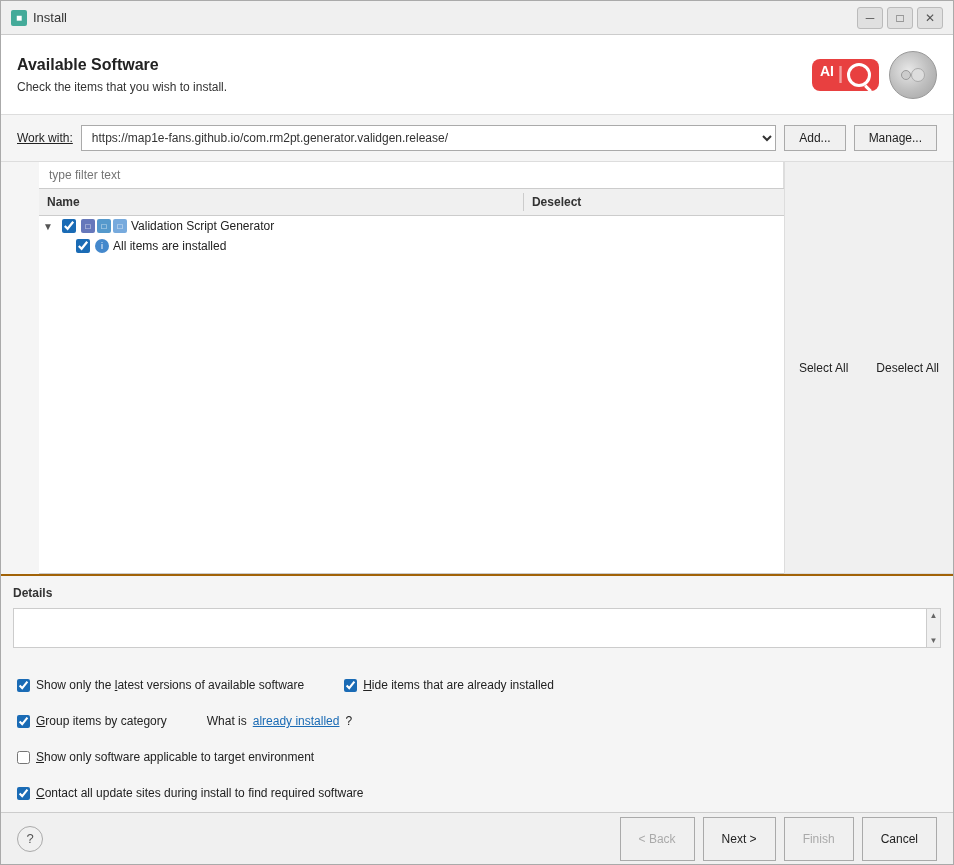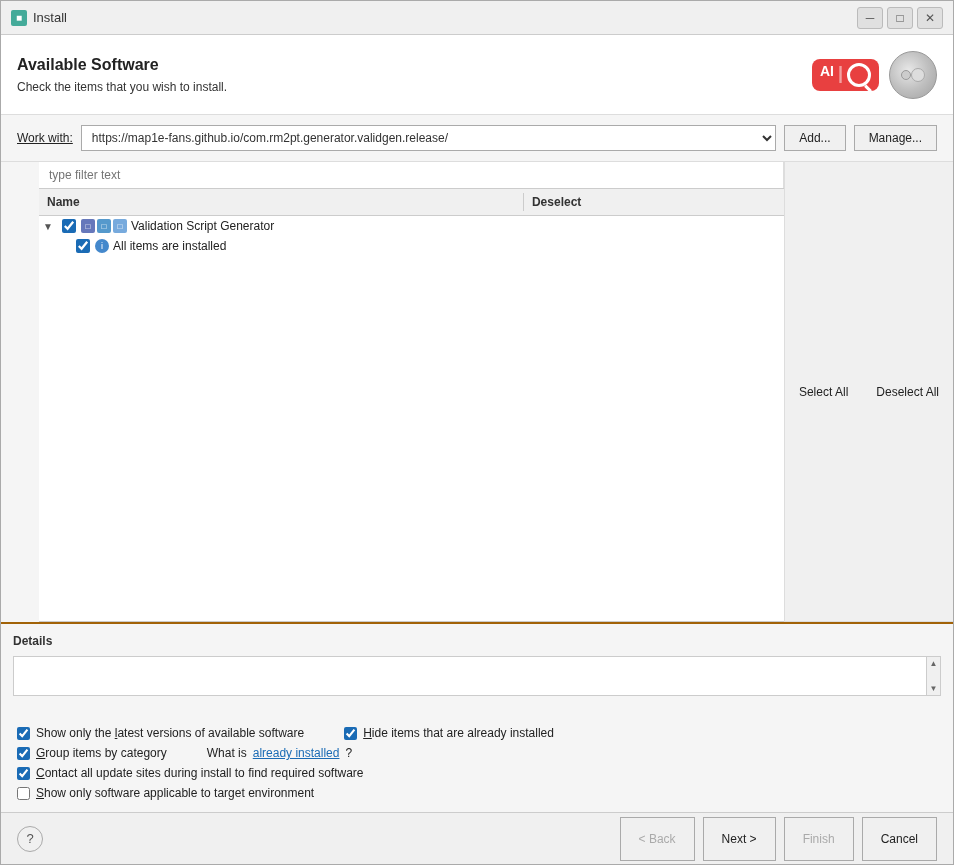--- a/index.html
+++ b/index.html
@@ -336,21 +336,21 @@
       color: #666;
       cursor: pointer;
       padding: 2px 0;
     }
 
     .options-section {
       padding: 12px 16px;
       background: #f5f5f5;
       display: flex;
       flex-direction: column;
-      gap: 6px;
+      gap: 22px;
     }
     .options-row {
       display: flex;
       gap: 40px;
     }
     .option-item {
       display: flex;
       align-items: center;
       gap: 6px;
       font-size: 12px;
@@ -522,28 +522,28 @@
           <span class="option-label"><span class="underline-char">G</span>roup items by category</span>
         </label>
         <div class="option-item">
           <span>What is </span>
           <span class="link-text">already installed</span>
           <span>?</span>
         </div>
       </div>
       <div class="options-row">
         <label class="option-item">
+          <input type="checkbox" style="">
+          <span class="option-label"><span class="underline-char">S</span>how only software applicable to target environment</span>
+        </label>
+      </div>
+      <div class="options-row">
+        <label class="option-item">
           <input type="checkbox" checked="" style="">
           <span class="option-label"><span class="underline-char">C</span>ontact all update sites during install to find required software</span>
-        </label>
-      </div>
-      <div class="options-row">
-        <label class="option-item">
-          <input type="checkbox" style="">
-          <span class="option-label"><span class="underline-char">S</span>how only software applicable to target environment</span>
         </label>
       </div>
     </div>
   </div>
 
   <div class="bottom-bar">
     <div class="bottom-left">
       <button class="help-btn">?</button>
     </div>
     <div class="bottom-right">

